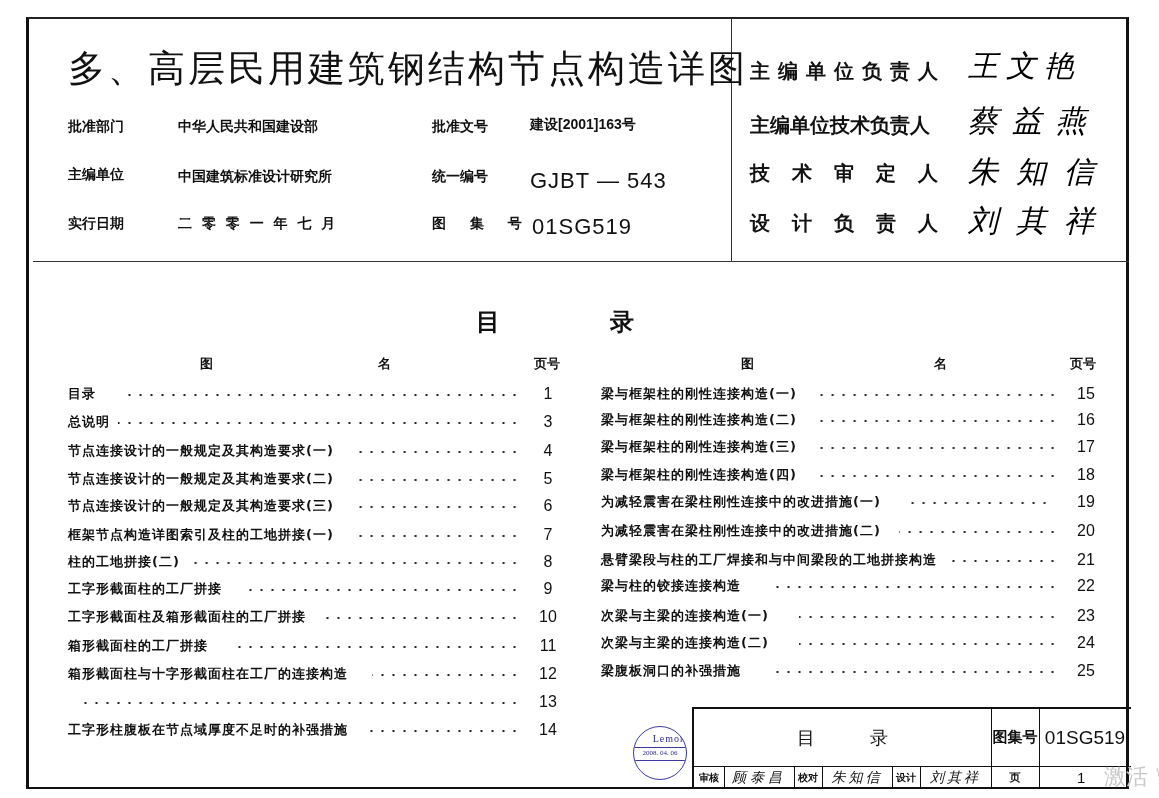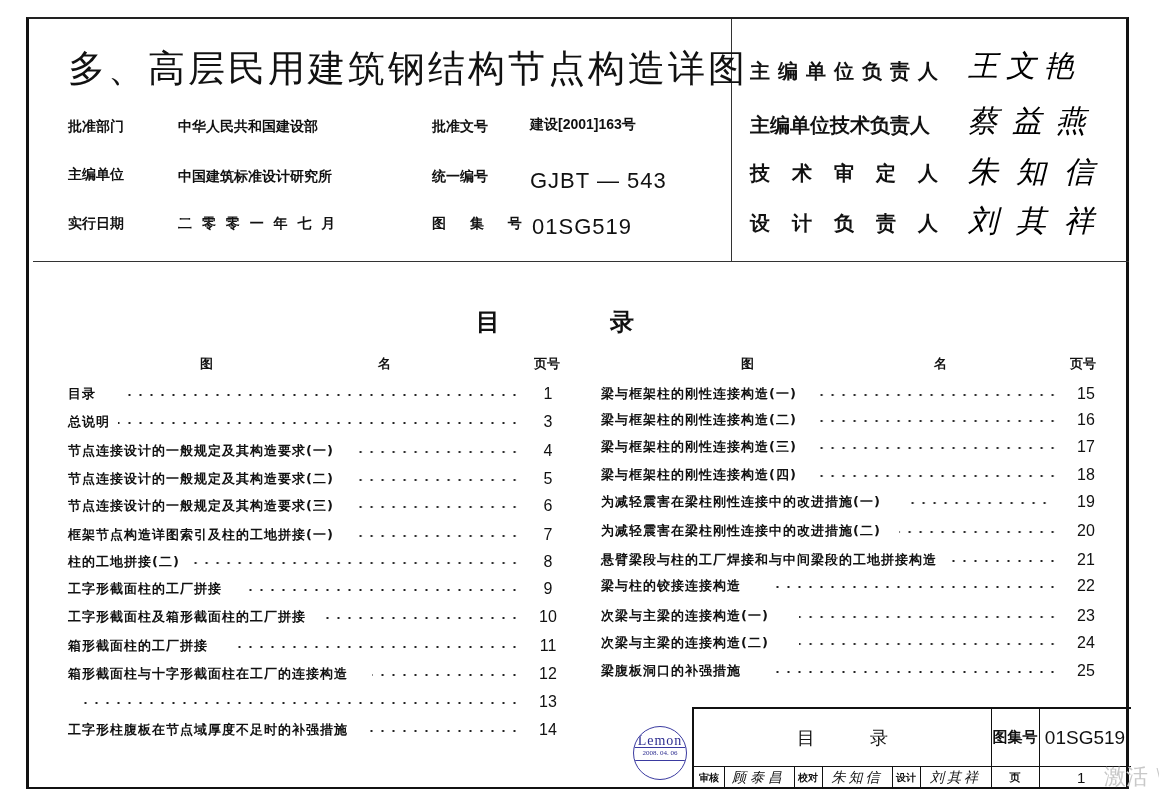--- a/index.html
+++ b/index.html
@@ -59,21 +59,21 @@
   }
   .tb-cell { position: absolute; box-sizing: border-box; display: flex; align-items: center; justify-content: center; white-space: nowrap; }
   .tb-line-h { position: absolute; border-top: 1px solid #111; height: 0; }
   .tb-line-v { position: absolute; border-left: 1px solid #111; width: 0; }
 
   .stamp {
     position: absolute; left: 633px; top: 726px; width: 54px; height: 54px;
     border: 1.5px solid #3a3aa0; border-radius: 50%; box-sizing: border-box; overflow: hidden;
     color: #2d2d90;
   }
-  .stamp-top { position: absolute; top: 6px; width: 100%; text-align: center; font-size: 14px; font-family: "Liberation Serif", serif; letter-spacing: 1px; }
+  .stamp-top { position: absolute; top: 6px; width: 100%; text-align: right; font-size: 10px; font-family: "Liberation Serif", serif; letter-spacing: 1px; }
   .stamp-line { position: absolute; left: 0; width: 100%; border-top: 1px solid #3a3aa0; }
   .stamp-date { position: absolute; top: 22px; width: 100%; text-align: center; font-size: 7px; font-family: "Liberation Serif", serif; }
 
   .watermark {
     position: absolute; left: 1104px; top: 762px; font-size: 22px; color: #c8c8c8; white-space: nowrap;
     font-family: "DejaVu Sans", sans-serif; font-weight: 300;
   }
 </style>
 </head>
 <body>

